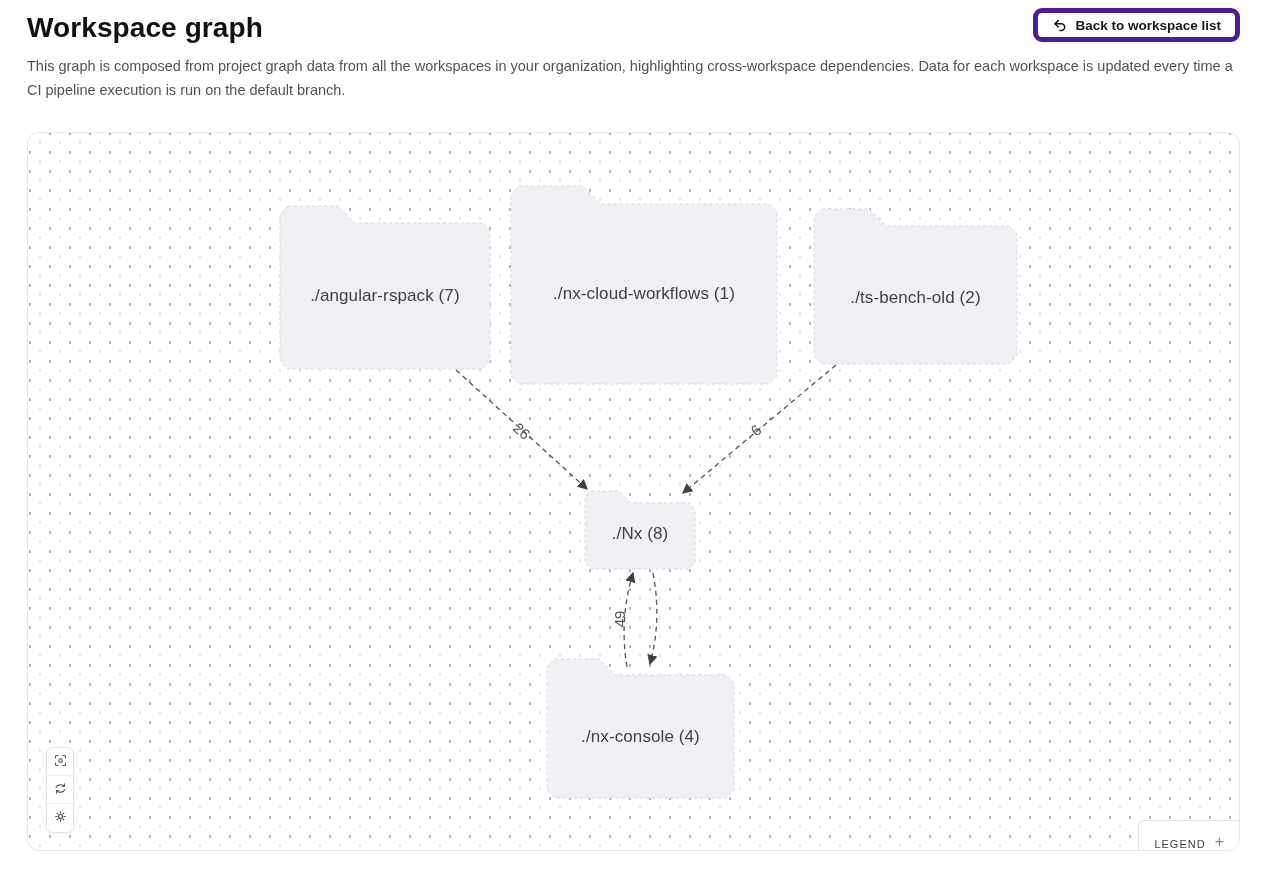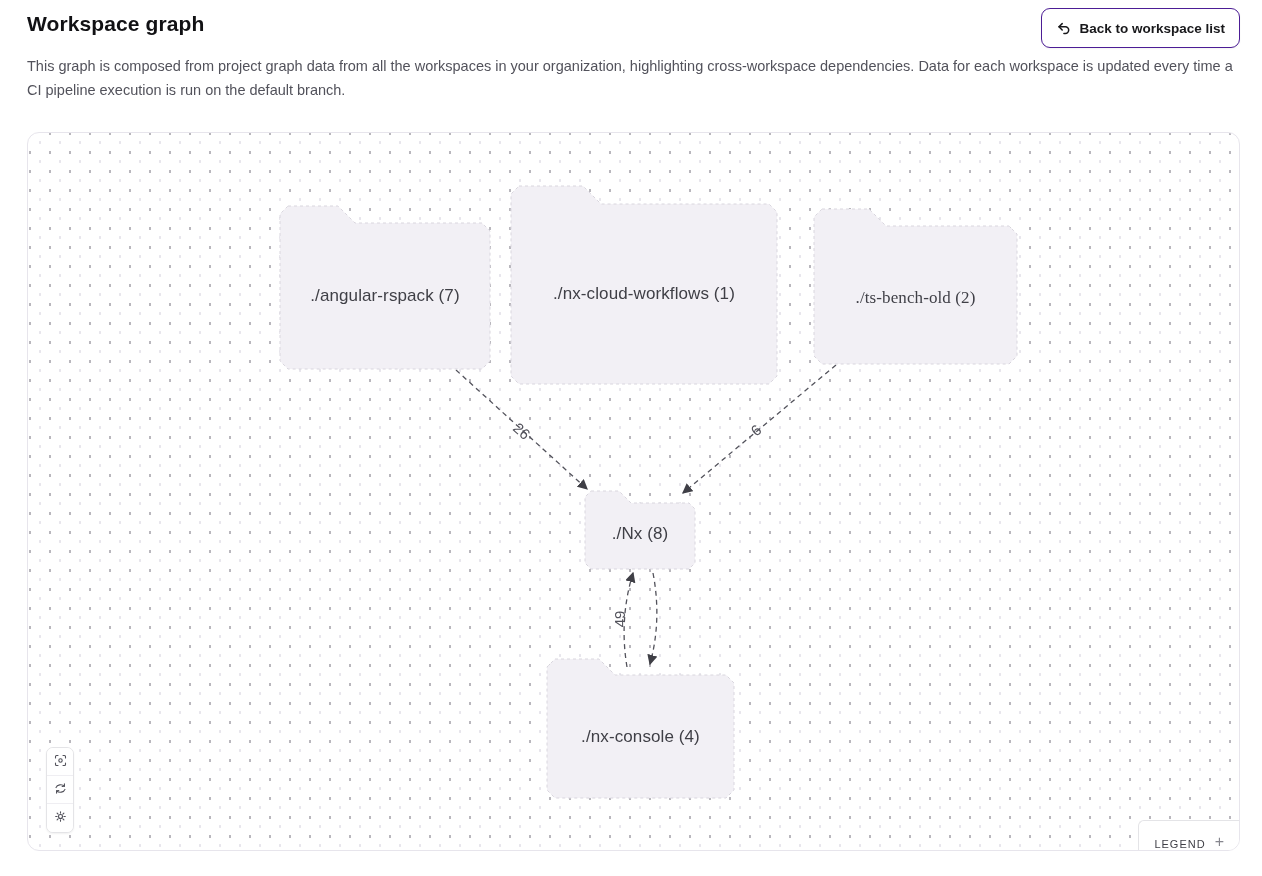--- a/index.html
+++ b/index.html
@@ -1,25 +1,25 @@
 <!DOCTYPE html>
 <html><head>
 <meta charset="utf-8">
 <style>
   * { margin:0; padding:0; box-sizing:border-box; }
   html,body { width:1262px; height:876px; background:#ffffff;
     font-family:"Liberation Sans", sans-serif; }
   body { position:relative; overflow:hidden; }
 
   
-  .page-title { position:absolute; left:27px; top:12px; font-size:21px;
+  .page-title { position:absolute; left:27px; top:12px; font-size:28px;
     font-weight:700; color:#111114; letter-spacing:.1px; }
-  .back-btn { position:absolute; right:22px; top:8px; height:40px;
+  .back-btn { position:absolute; right:22px; top:8px; height:34px;
     display:flex; align-items:center; gap:8px; padding:0 14px;
-    background:#fff; border:1px solid #4c1d95; border-radius:9px;
+    background:#fff; border:5px solid #4c1d95; border-radius:9px;
     box-shadow:0 1px 2px rgba(0,0,0,.05); cursor:pointer;
     font-size:13.5px; font-weight:700; color:#18181b; }
   .back-btn svg { display:block; }
   .page-desc { position:absolute; left:27px; top:54px; width:1214px;
     font-size:14.5px; line-height:24px; color:#52525b; }
 
   
   .panel { position:absolute; left:27px; top:132px; width:1213px; height:719px;
     border:1px solid #e7e5ec; border-radius:12px; overflow:hidden;
     background-color:#ffffff;
@@ -104,21 +104,21 @@
     <svg class="folder" width="266" height="198" viewBox="0 0 266 198">
       <path d="M8 0 L72 0 L90 18 L258 18 L266 26 L266 190 L258 198 L8 198 L0 190 L0 8 Z" fill="#f2f0f5" stroke="#d9d6de" stroke-width="1" stroke-dasharray="3 3"></path>
     </svg>
     <div class="node-label" style="top:18px;">./nx-cloud-workflows (1)</div>
   </div>
 
   <div class="node" style="left:786px; top:76px; width:203px; height:155px;">
     <svg class="folder" width="203" height="155" viewBox="0 0 203 155">
       <path d="M8 0 L55 0 L72 17 L195 17 L203 25 L203 147 L195 155 L8 155 L0 147 L0 8 Z" fill="#f2f0f5" stroke="#d9d6de" stroke-width="1" stroke-dasharray="3 3"></path>
     </svg>
-    <div class="node-label" style="top:23px;font-family:Liberation Serif, serif;">./ts-bench-old (2)</div>
+    <div class="node-label" style="top:23px;">./ts-bench-old (2)</div>
   </div>
 
   <div class="node" style="left:557px; top:358px; width:110px; height:78px;">
     <svg class="folder" width="110" height="78" viewBox="0 0 110 78">
       <path d="M6 0 L34 0 L46 12 L104 12 L110 18 L110 72 L104 78 L6 78 L0 72 L0 6 Z" fill="#f2f0f5" stroke="#d9d6de" stroke-width="1" stroke-dasharray="3 3"></path>
     </svg>
     <div class="node-label" style="top:8px;">./Nx (8)</div>
   </div>
 
   <div class="node" style="left:519px; top:526px; width:187px; height:139px;">

